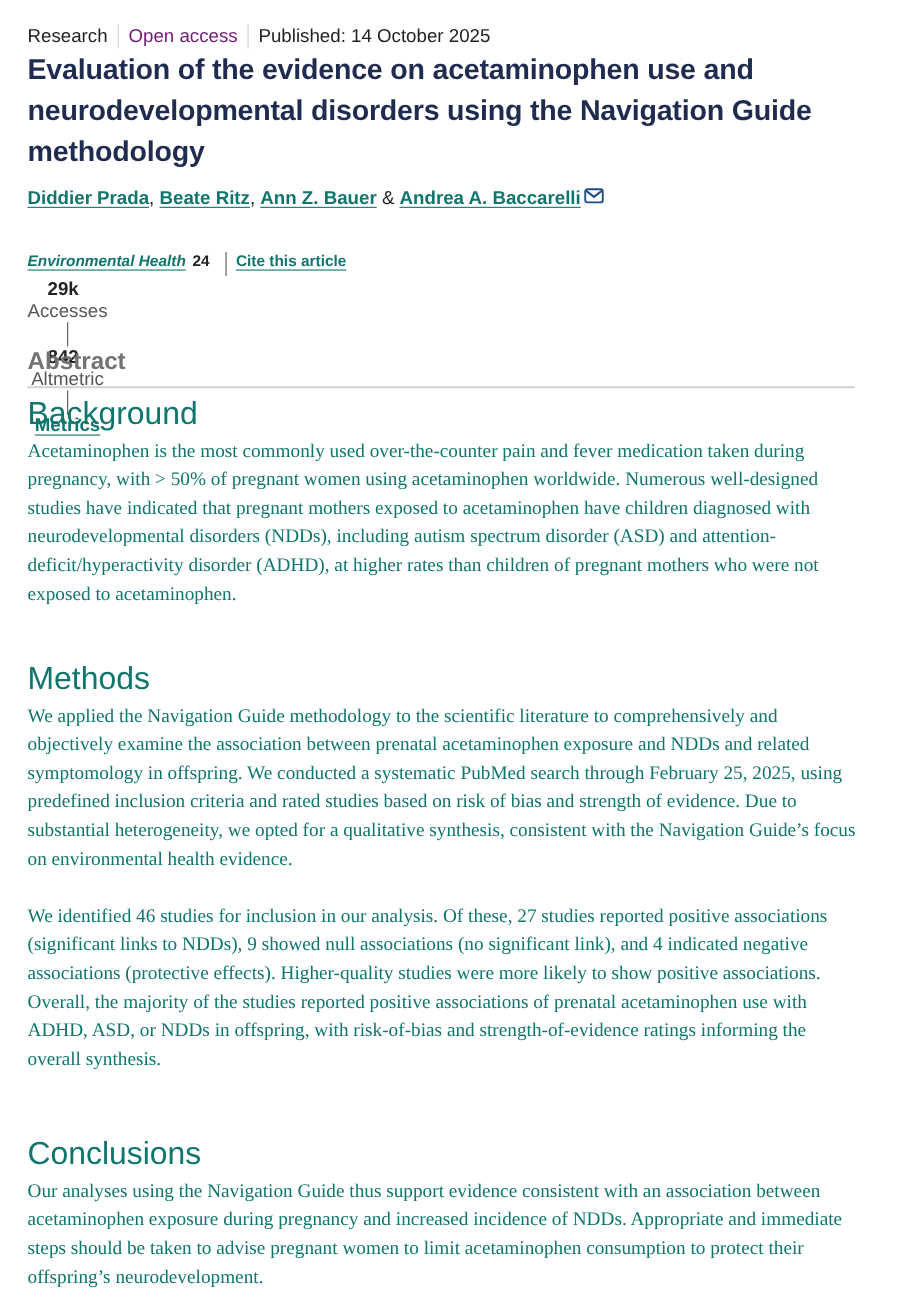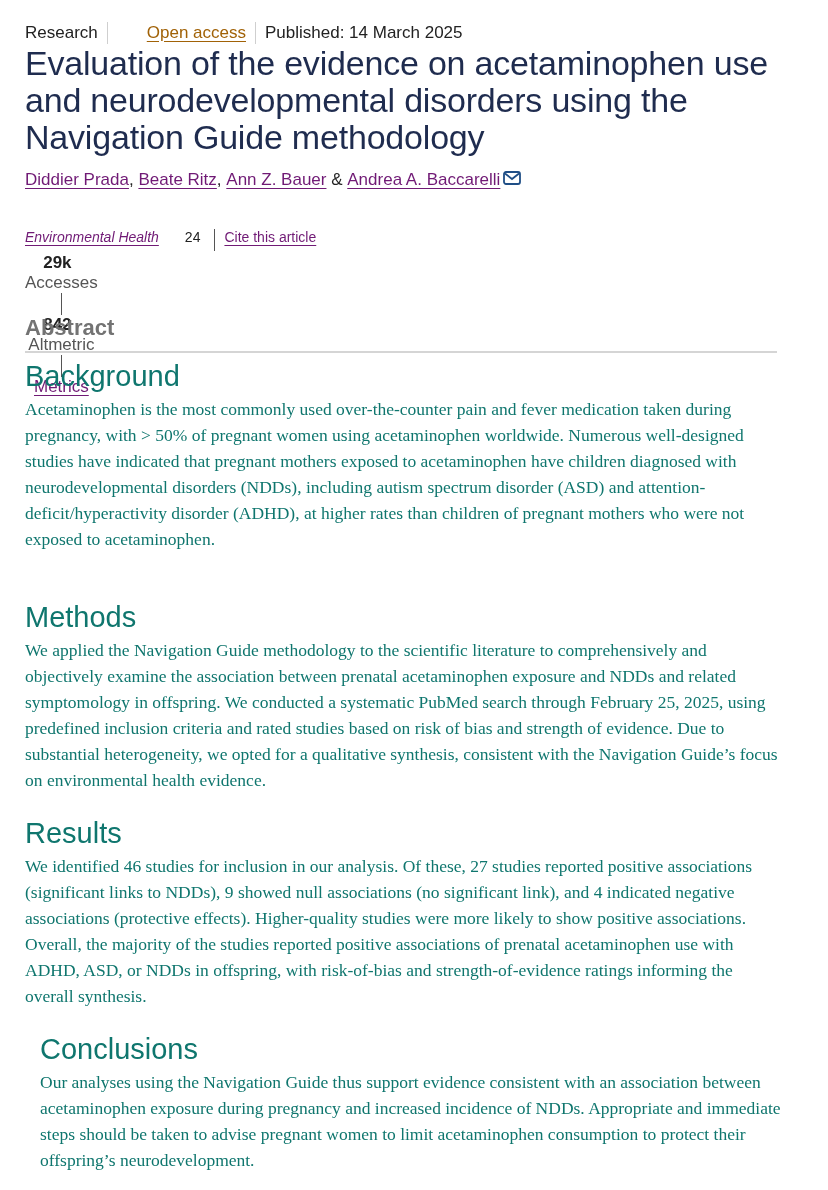--- a/index.html
+++ b/index.html
@@ -2,60 +2,60 @@
 <html><head>
   <meta charset="utf-8">
   <style>
     * { box-sizing: border-box; margin: 0; padding: 0; }
     html, body { width: 828px; height: 1190px; background: #ffffff; overflow: hidden; }
     body { position: relative; font-family: "Liberation Sans", sans-serif; color: #222222; }
     .page { position: absolute; left: 25px; top: 0; width: 752px; }
 
     .meta-line { position: absolute; top: 22px; left: 0; font-size: 17px; color: #222; white-space: nowrap; display: flex; align-items: center; }
     .meta-line .sep { display: inline-block; width: 1px; height: 22px; background: #cfcfcf; margin: 0 9px; }
-    .open-access { color: #a16207; text-decoration: underline; text-underline-offset: 3px; cursor: pointer; margin-left: 30px; }
+    .open-access { color: #701a75; text-underline-offset: 3px; cursor: pointer; }
 
-    .title { position: absolute; top: 45px; left: 0; width: 770px; font-size: 34px; line-height: 37px; font-weight: normal; color: #1f2c4f; letter-spacing: -0.2px; }
+    .title { position: absolute; top: 45px; left: 0; width: 770px; font-size: 26px; line-height: 37px; font-weight: bold; color: #1f2c4f; letter-spacing: -0.2px; }
 
     .authors { position: absolute; top: 170px; left: 0; font-size: 17px; color: #222; white-space: nowrap; display: flex; align-items: center; }
-    .link { color: #701a75; text-decoration: underline; text-underline-offset: 3px; cursor: pointer; }
+    .link { color: #0f766e; text-decoration: underline; text-underline-offset: 3px; cursor: pointer; font-weight: bold; }
     .mail-icon { display: inline-block; margin-left: 3px; width: 18px; height: 14px; position: relative; top: -3px; }
 
     .journal-line { position: absolute; top: 229px; left: 0; font-size: 14px; color: #222; white-space: nowrap; display: flex; align-items: flex-start; }
     .journal-line .journal { font-style: italic; }
-    .journal-line .vol { font-weight: normal; margin-left: 26px; }
+    .journal-line .vol { font-weight: bold; margin-left: 6px; }
     .journal-line .sep { display: inline-block; width: 1px; height: 22px; background: #555; margin: 0 9px 0 14px; }
 
     .metrics-line { position: absolute; top: 253px; left: 0; font-size: 17px; color: #555; white-space: nowrap; display: flex; align-items: center; flex-direction: column; }
     .metrics-line b { color: #222; margin-right: 8px; }
     .metrics-line .sep { display: inline-block; width: 1px; height: 22px; background: #555; margin: 0 7px 0 8px; }
 
     .abstract-heading { position: absolute; top: 315px; left: 0; font-size: 22px; font-weight: bold; color: #737373; }
     .rule { position: absolute; top: 351px; left: 0; width: 752px; height: 2px; background: #d5d5d5; }
 
     .section { position: absolute; left: 0; width: 760px; }
     .section h3 { font-size: 29px; font-weight: normal; color: #0f766e; font-family: Liberation Sans, sans-serif; line-height: 28px; margin-bottom: 6px; }
     .section p { font-family: "Liberation Serif", serif; font-size: 17.5px; line-height: 26px; color: #0f766e; }
 
     .sec-bg { top: 362px; }
     .sec-me { top: 603px; }
     .sec-re { top: 819px; }
-    .sec-co { top: 1035px; margin-left: 15px; }
+    .sec-co { top: 1035px; }
   </style>
 </head>
 <body>
 
 <div class="page">
 
   <div class="meta-line">
     <span>Research</span>
     <span class="sep"></span>
     <span class="open-access">Open access</span>
     <span class="sep"></span>
-    <span>Published: 14 March 2025</span>
+    <span>Published: 14 October 2025</span>
   </div>
 
   <h1 class="title">Evaluation of the evidence on acetaminophen use and neurodevelopmental disorders using the Navigation Guide methodology</h1>
 
   <div class="authors">
     <a class="link">Diddier Prada</a>
       <span style="white-space:pre">, </span>
     <a class="link">Beate Ritz</a>
       <span style="white-space:pre">, </span>
     <a class="link">Ann Z. Bauer</a>
@@ -93,21 +93,20 @@
     <h3>Background</h3>
     <p>Acetaminophen is the most commonly used over-the-counter pain and fever medication taken during pregnancy, with &gt; 50% of pregnant women using acetaminophen worldwide. Numerous well-designed studies have indicated that pregnant mothers exposed to acetaminophen have children diagnosed with neurodevelopmental disorders (NDDs), including autism spectrum disorder (ASD) and attention-deficit/hyperactivity disorder (ADHD), at higher rates than children of pregnant mothers who were not exposed to acetaminophen.</p>
   </section>
 
   <section class="section sec-me">
     <h3>Methods</h3>
     <p>We applied the Navigation Guide methodology to the scientific literature to comprehensively and objectively examine the association between prenatal acetaminophen exposure and NDDs and related symptomology in offspring. We conducted a systematic PubMed search through February 25, 2025, using predefined inclusion criteria and rated studies based on risk of bias and strength of evidence. Due to substantial heterogeneity, we opted for a qualitative synthesis, consistent with the Navigation Guide’s focus on environmental health evidence.</p>
   </section>
 
   <section class="section sec-re">
-    <h3>Results</h3>
     <p>We identified 46 studies for inclusion in our analysis. Of these, 27 studies reported positive associations (significant links to NDDs), 9 showed null associations (no significant link), and 4 indicated negative associations (protective effects). Higher-quality studies were more likely to show positive associations. Overall, the majority of the studies reported positive associations of prenatal acetaminophen use with ADHD, ASD, or NDDs in offspring, with risk-of-bias and strength-of-evidence ratings informing the overall synthesis.</p>
   </section>
 
   <section class="section sec-co">
     <h3>Conclusions</h3>
     <p>Our analyses using the Navigation Guide thus support evidence consistent with an association between acetaminophen exposure during pregnancy and increased incidence of NDDs. Appropriate and immediate steps should be taken to advise pregnant women to limit acetaminophen consumption to protect their offspring’s neurodevelopment.</p>
   </section>
 
 </div>
 

